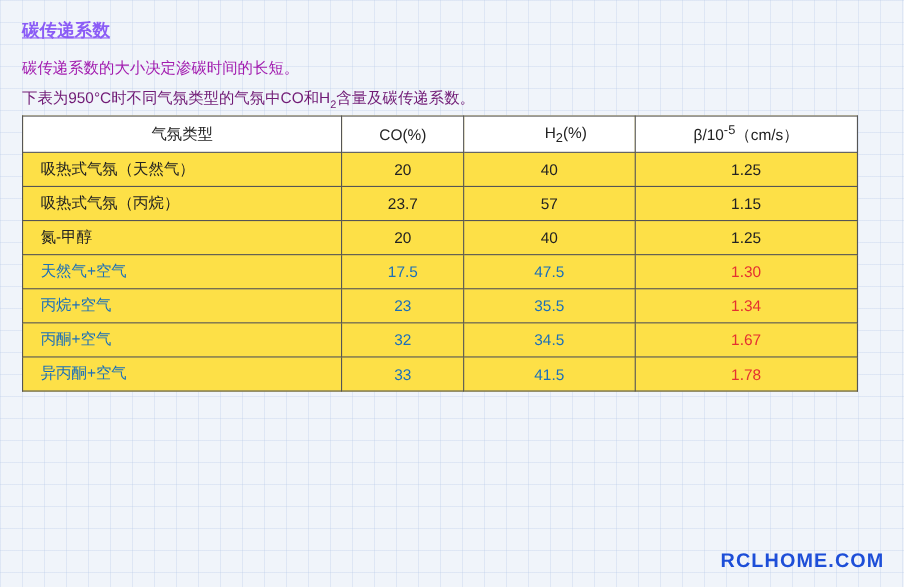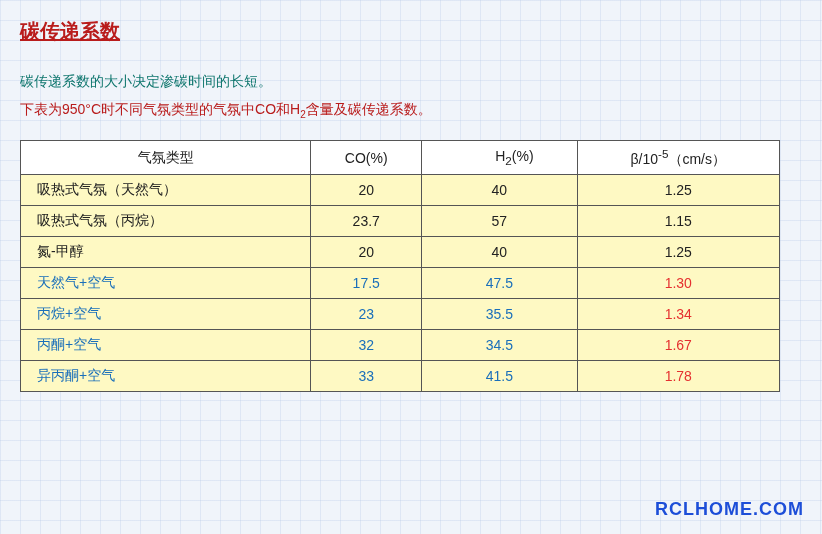--- a/index.html
+++ b/index.html
@@ -11,43 +11,43 @@
         linear-gradient(rgba(180,200,230,0.3) 1px, transparent 1px),
         linear-gradient(90deg, rgba(180,200,230,0.3) 1px, transparent 1px);
       background-size: 20px 20px;
       font-family: "Microsoft YaHei", "SimHei", "PingFang SC", sans-serif;
       font-size: 14px;
       color: #222;
       padding: 18px 20px;
       overflow: hidden;
     }
     .title {
-      font-size: 20px;
-      color: #b91c1c;
+      font-size: 16px;
+      color: #8b5cf6;
       text-decoration: underline;
       font-weight: bold;
-      margin-bottom: 28px;
+      margin-bottom: 14px;
     }
     .desc1 {
       margin-bottom: 10px;
       font-size: 14px;
-      color: #0f766e;
+      color: #a21caf;
     }
     .desc2 {
-      margin-bottom: 20px;
+      margin-bottom: 4px;
       font-size: 14px;
-      color: #b91c1c;
+      color: #701a75;
     }
     .desc2 sub {
       font-size: 10px;
     }
     table {
       border-collapse: collapse;
       width: 760px;
-      background: #fef9c3;
+      background: #fde047;
     }
     th, td {
       border: 1px solid #555;
       padding: 6px 10px;
       text-align: center;
       font-size: 14px;
       color: #222;
     }
     th {
       background: white;

